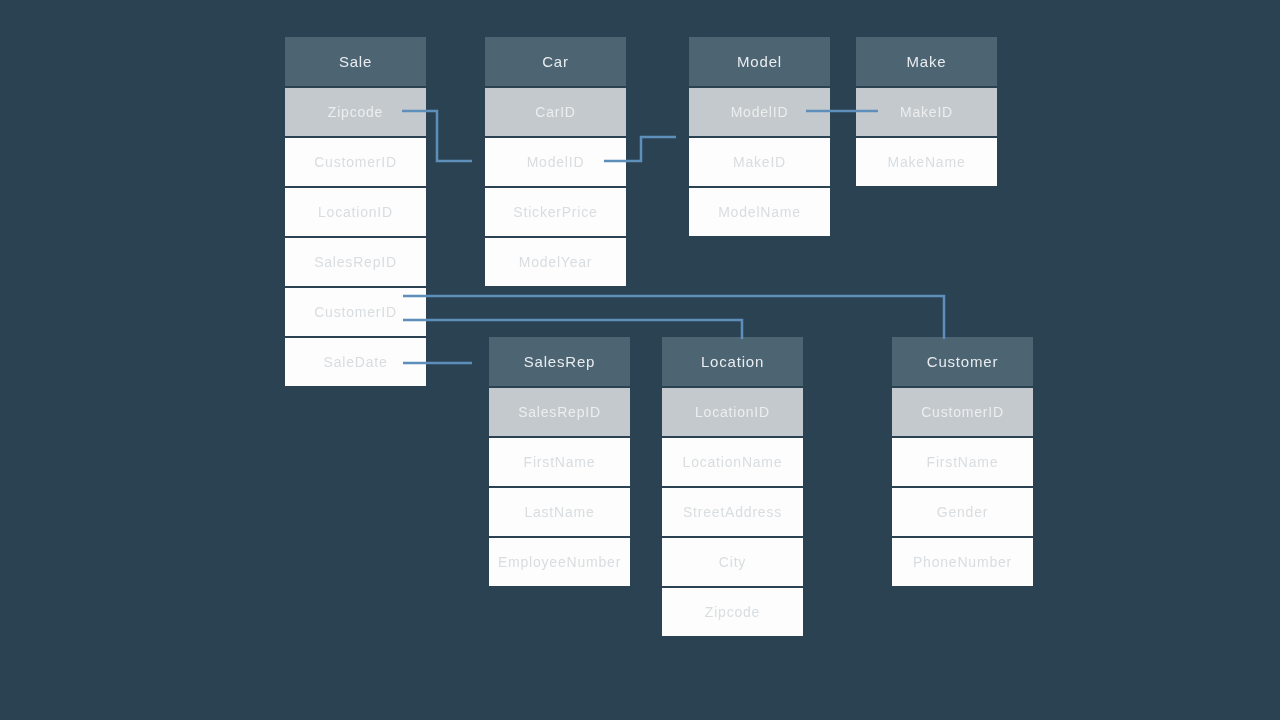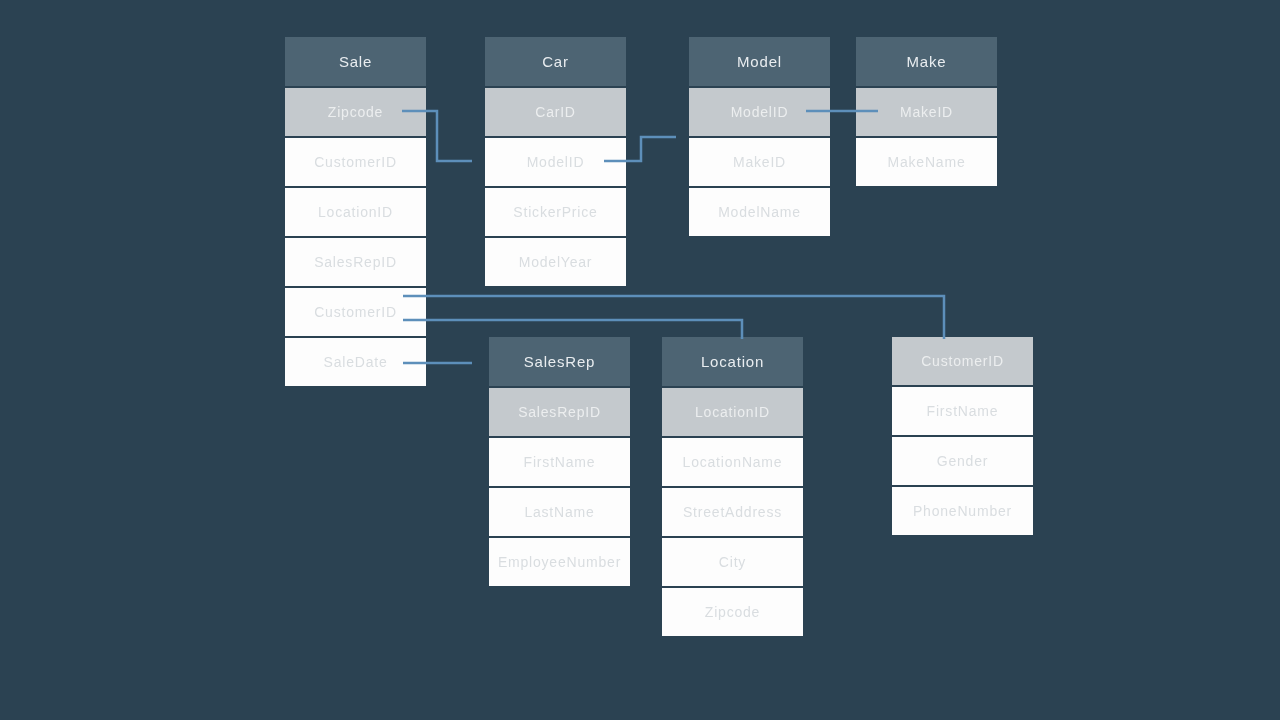--- a/index.html
+++ b/index.html
@@ -107,20 +107,21 @@
   <div class="table" style="left:646px;top:337px">
     <div class="header">Location</div>
     <div class="row key">LocationID</div>
     <div class="row">LocationName</div>
     <div class="row">StreetAddress</div>
     <div class="row">City</div>
     <div class="row">Zipcode</div>
   </div>
 
   <div class="table" style="left:876px;top:337px">
+    <div class="header">Customer</div>
     <div class="row key">CustomerID</div>
     <div class="row">FirstName</div>
     <div class="row">Gender</div>
     <div class="row">PhoneNumber</div>
   </div>
 
   <svg id="connector-layer" viewBox="0 0 1280 720" xmlns="http://www.w3.org/2000/svg">
     <polyline class="connector" points="402,111 437,111 437,161 472,161"></polyline>
     <polyline class="connector" points="604,161 641,161 641,137 676,137"></polyline>
     <polyline class="connector" points="806,111 878,111"></polyline>

